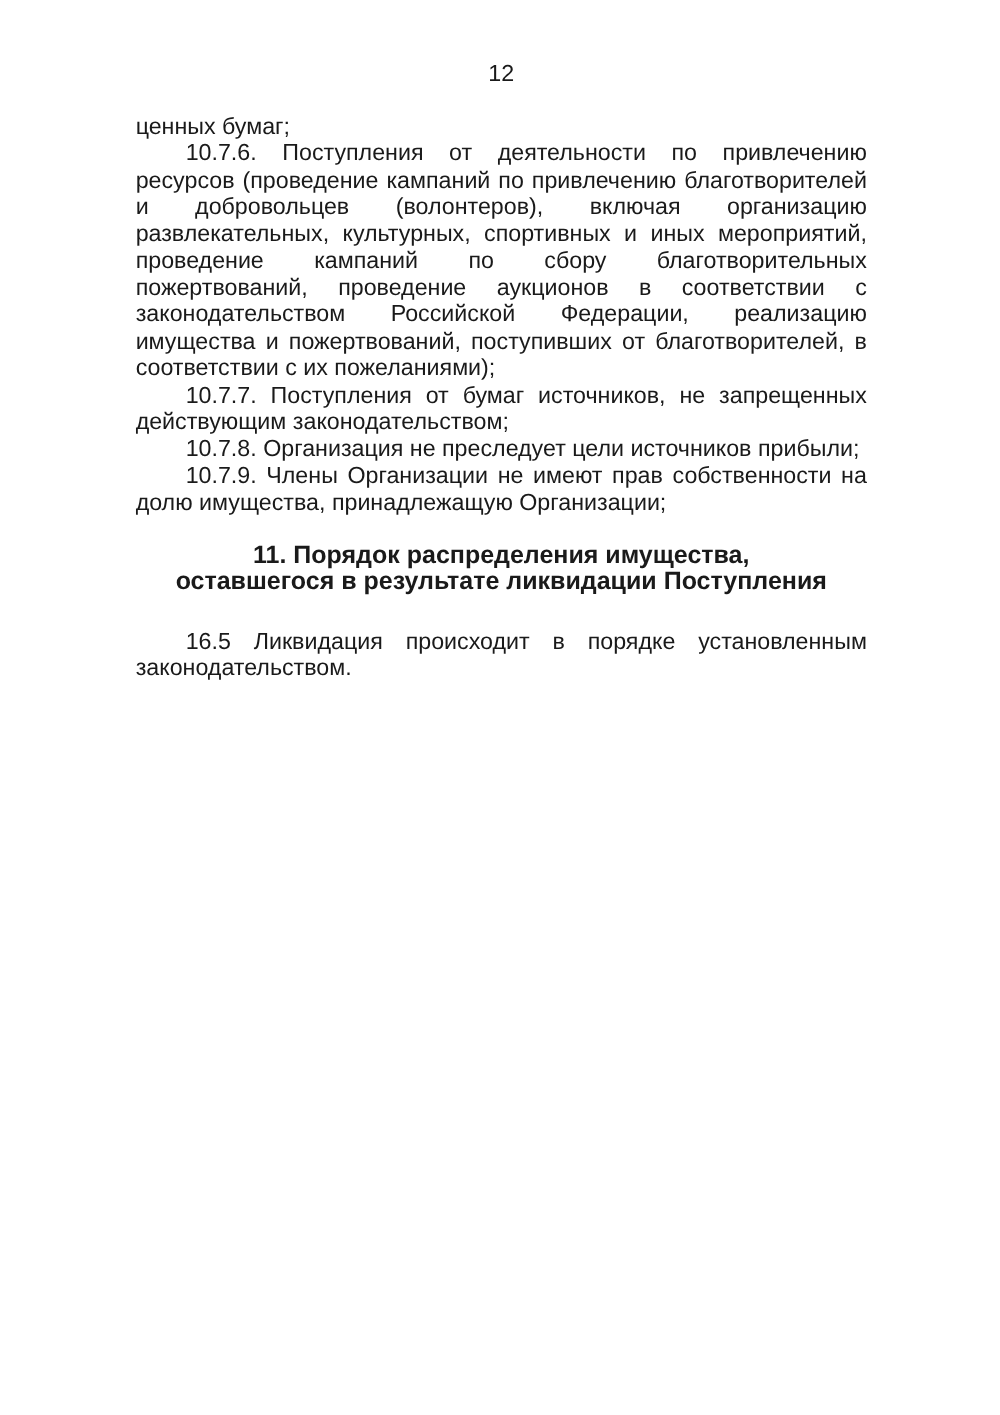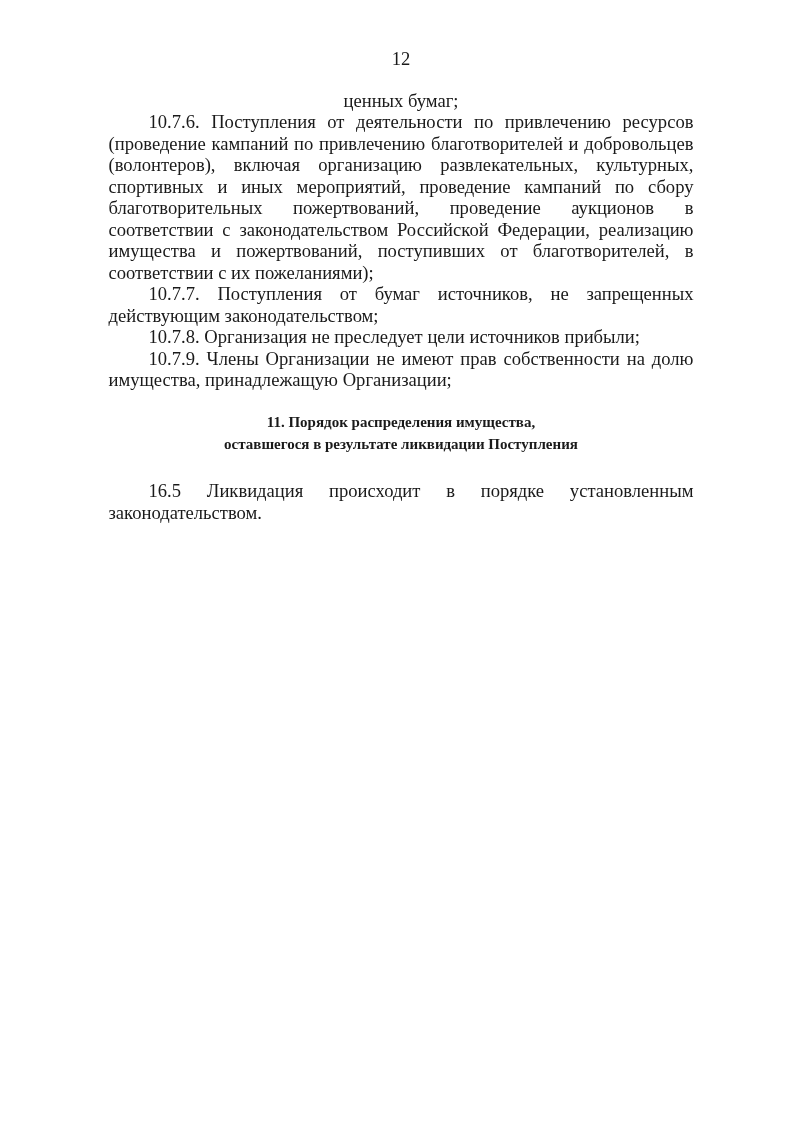--- a/index.html
+++ b/index.html
@@ -8,46 +8,46 @@
     background: #ffffff;
   }
   .page {
     position: relative;
     width: 777px;
     height: 1132px;
     margin: 0 auto;
     background: #ffffff;
     box-sizing: border-box;
     padding: 48px 95px 0 97px;
-    font-family: Liberation Serif, serif;
+    font-family: Liberation Sans, sans-serif;
     font-size: 18.6px;
     line-height: 21.5px;
     color: #1a1a1a;
   }
   .page-number {
     text-align: center;
     margin: 0 0 20px 0;
   }
   .body-text p {
     margin: 0;
   }
   .para {
     text-align: justify;
   }
   .para.indent {
     text-indent: 40px;
   }
   .para.left-align {
-    text-align: center;
+    text-align: left;
   }
   .para.preline {
     white-space: pre-line;
   }
   .section-heading {
-    font-size: 15px;
+    font-size: 20px;
     font-weight: bold;
     text-align: center;
     margin: 21.5px 0 25px 0;
     line-height: 21.5px;
   }
   .heading-line {
     display: block;
   }
 </style>
 </head>

